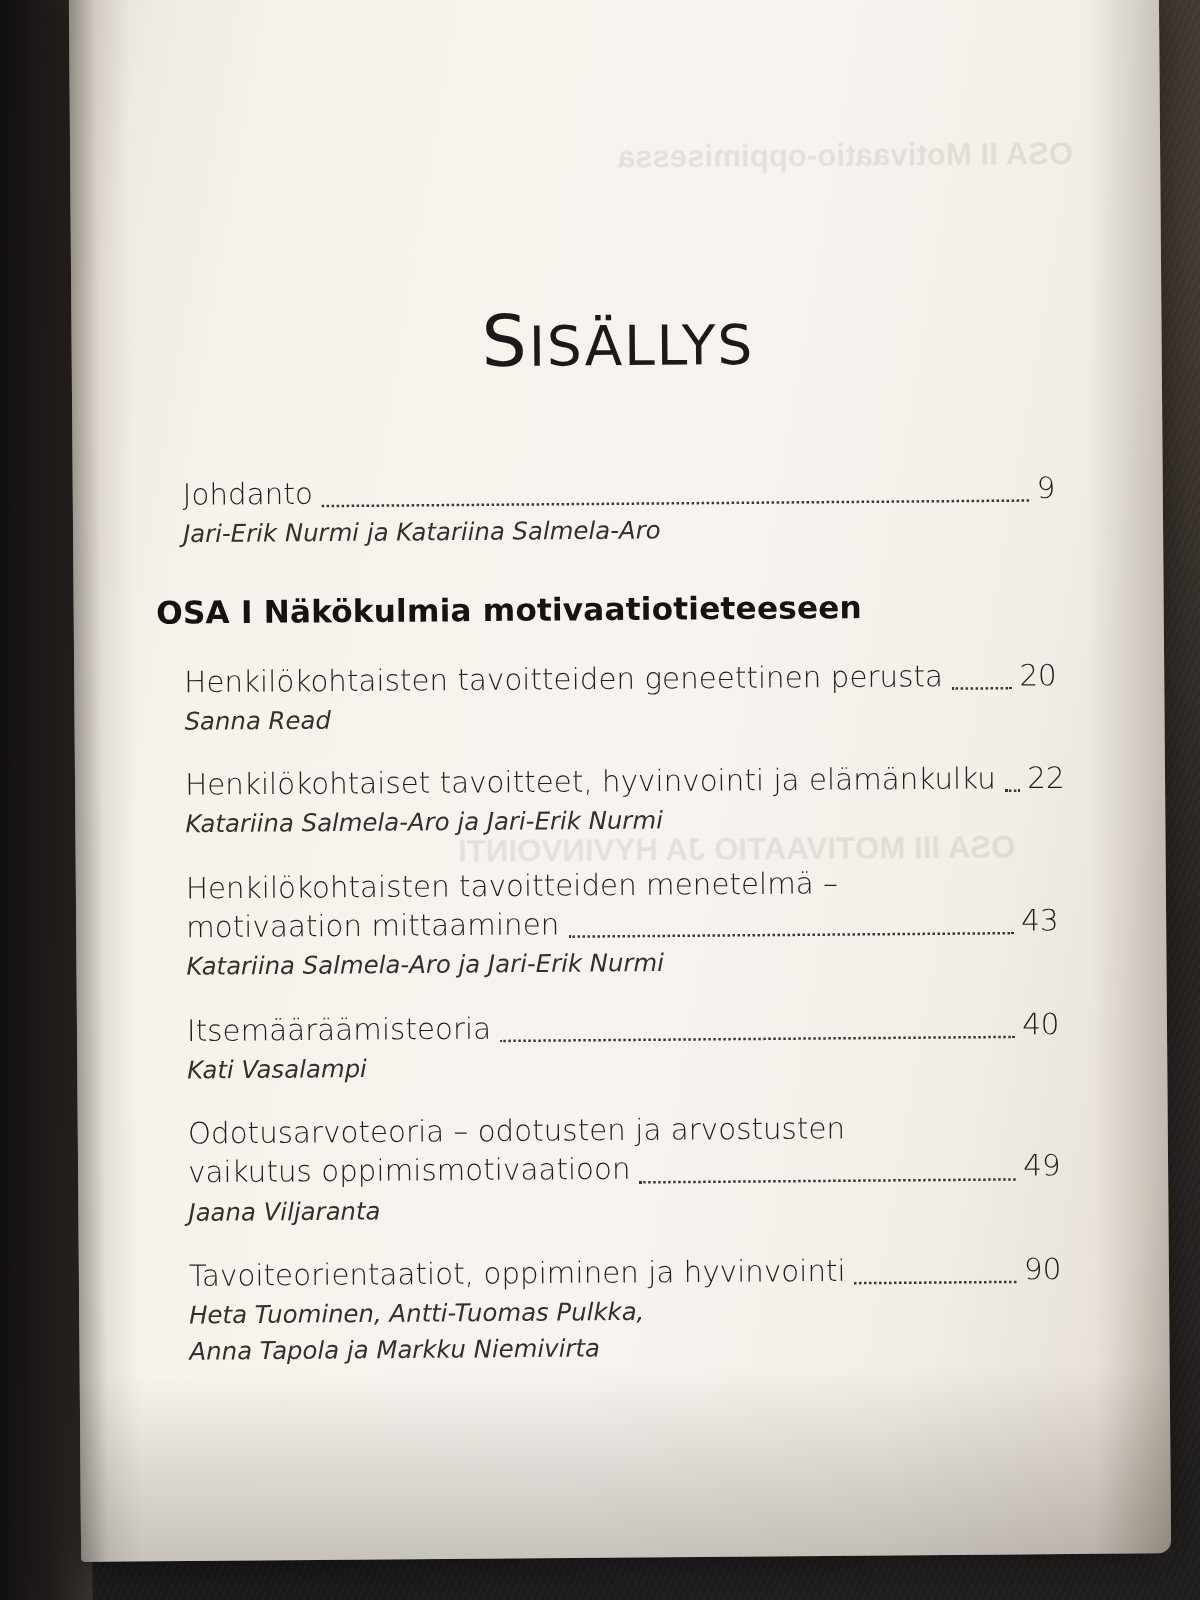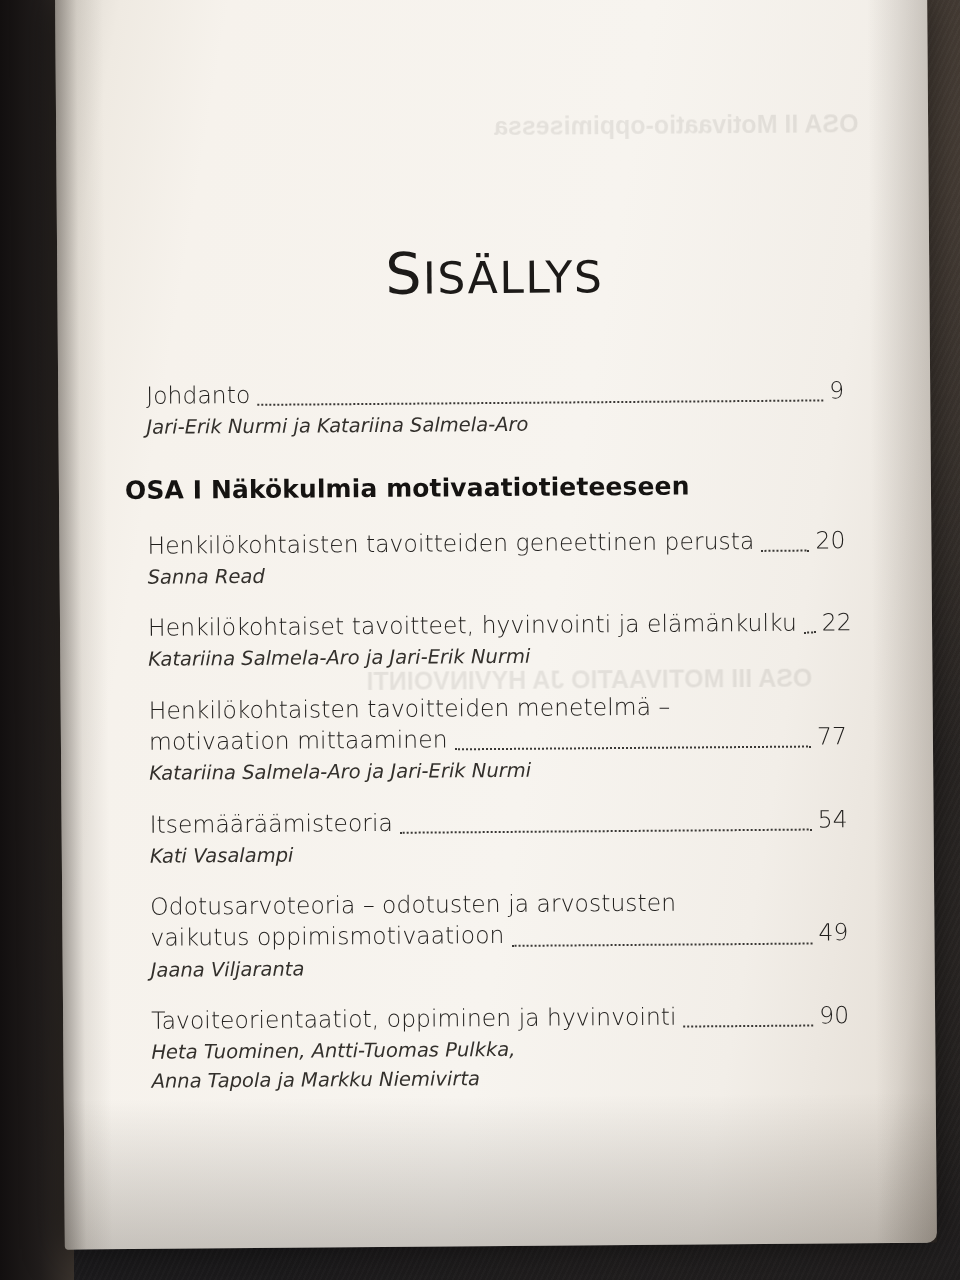--- a/index.html
+++ b/index.html
@@ -215,30 +215,30 @@
           <span class="pg">22</span>
         </div>
         <div class="authors">Katariina Salmela-Aro ja Jari-Erik Nurmi</div>
       </div>
 
       <div class="entry entry-wrap">
         <div class="cont">Henkilökohtaisten tavoitteiden menetelmä –</div>
         <div class="entry-line">
           <span class="txt">motivaation mittaaminen</span>
           <span class="dots"></span>
-          <span class="pg">77</span>
+          <span class="pg">43</span>
         </div>
         <div class="authors">Katariina Salmela-Aro ja Jari-Erik Nurmi</div>
       </div>
 
       <div class="entry entry-wrap">
         <div class="entry-line">
           <span class="txt">Itsemääräämisteoria</span>
           <span class="dots"></span>
-          <span class="pg">54</span>
+          <span class="pg">40</span>
         </div>
         <div class="authors">Kati Vasalampi</div>
       </div>
 
       <div class="entry entry-wrap">
         <div class="cont">Odotusarvoteoria – odotusten ja arvostusten</div>
         <div class="entry-line">
           <span class="txt">vaikutus oppimismotivaatioon</span>
           <span class="dots"></span>
           <span class="pg">49</span>

